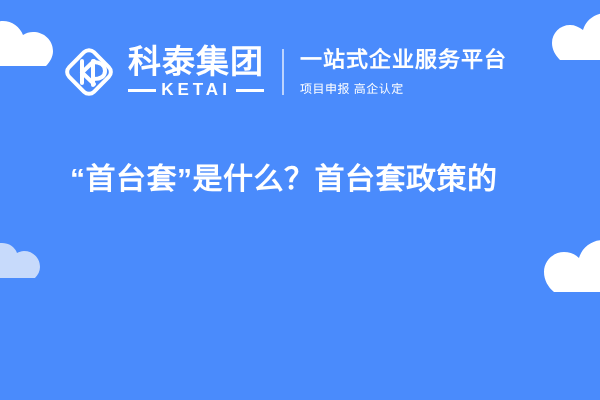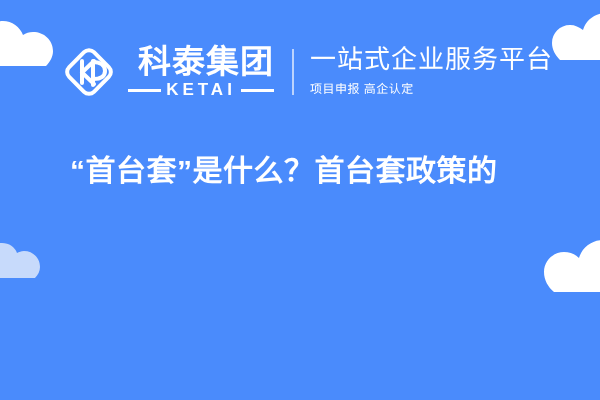--- a/index.html
+++ b/index.html
@@ -62,21 +62,20 @@
     flex-direction: column;
     align-items: center;
   }
   #brand-cn {
     color: #ffffff;
     font-size: 33px;
     line-height: 34px;
     font-weight: bold;
     letter-spacing: 1px;
     white-space: nowrap;
-    margin-left: 10px;
   }
   #brand-en-row {
     display: flex;
     align-items: center;
     margin-top: 2px;
     width: 100%;
     justify-content: center;
   }
   .brand-rule {
     flex: 1 1 auto;
@@ -102,39 +101,40 @@
     flex: none;
   }
 
   #tagline-block {
     display: flex;
     flex-direction: column;
     justify-content: center;
   }
   #tagline-main {
     color: #ffffff;
-    font-size: 26px;
+    font-size: 22px;
     line-height: 31px;
     letter-spacing: 1px;
     white-space: nowrap;
+    font-weight: bold;
   }
   #tagline-sub {
     color: #ffffff;
     font-size: 12px;
     line-height: 22px;
     margin-top: 3px;
     letter-spacing: 0.5px;
     white-space: nowrap;
   }
 
   
   #headline {
     position: absolute;
     left: 70px;
-    top: 148px;
+    top: 156px;
     width: 478px;
   }
   .headline-line {
     color: #ffffff;
     font-size: 30px;
     line-height: 46px;
     font-weight: bold;
     letter-spacing: 0.5px;
     white-space: nowrap;
   }

